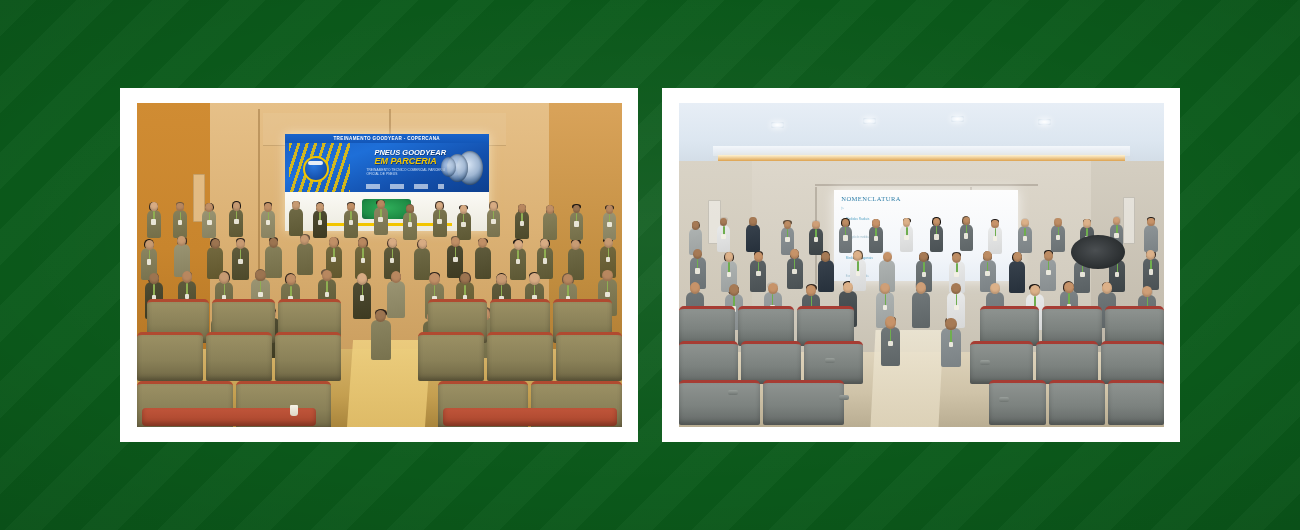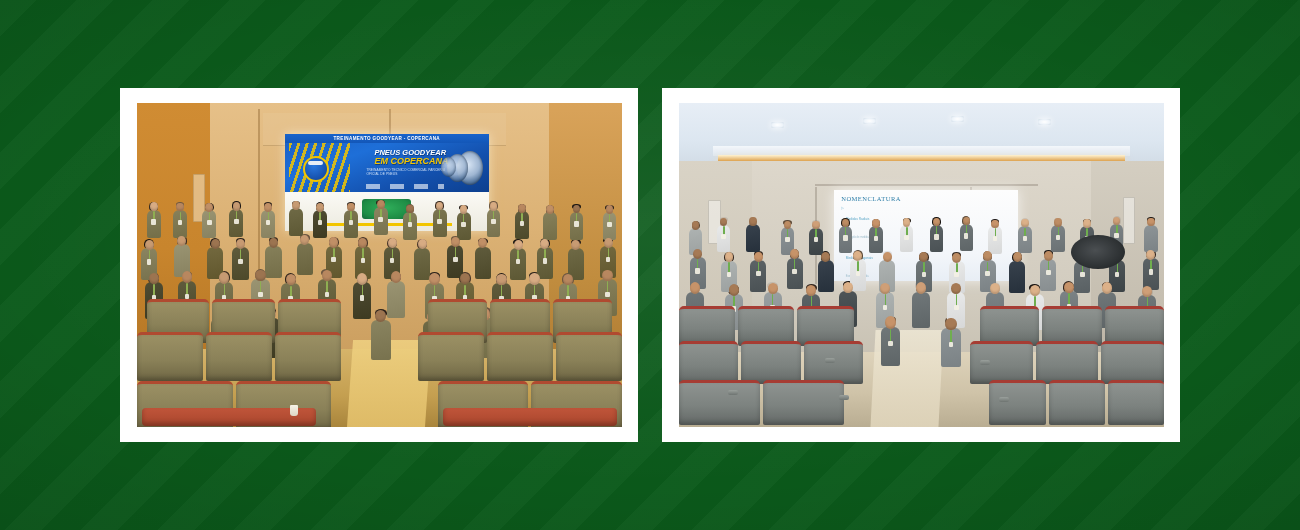--- a/index.html
+++ b/index.html
@@ -323,21 +323,21 @@
 
       <div class="layer" id="L-screen">
         <div id="L-banner">
           <div id="L-banner-title">TREINAMENTO GOODYEAR - COPERCANA</div>
           <div id="L-banner-body">
             <div id="L-banner-stripes"></div>
             <div id="L-logo-circle"></div>
             <div id="L-logo-bar"></div>
             <div id="L-banner-headline">
               <span class="hl-1">PNEUS GOODYEAR</span><br>
-              <span class="hl-2">EM COPERCANA</span>
+              <span class="hl-2">EM PARCERIA</span>
             </div>
             <div id="L-banner-sub">TREINAMENTO TECNICO COMERCIAL PARCERIA OFICIAL DE PNEUS</div>
             <div id="L-banner-logos"></div>
             <div id="L-tire-a"></div>
             <div id="L-tire-b"></div>
             <div id="L-tire-c"></div>
           </div>
         </div>
         <div id="L-screen-lower">
           <div id="L-screen-greenlogo"></div>

